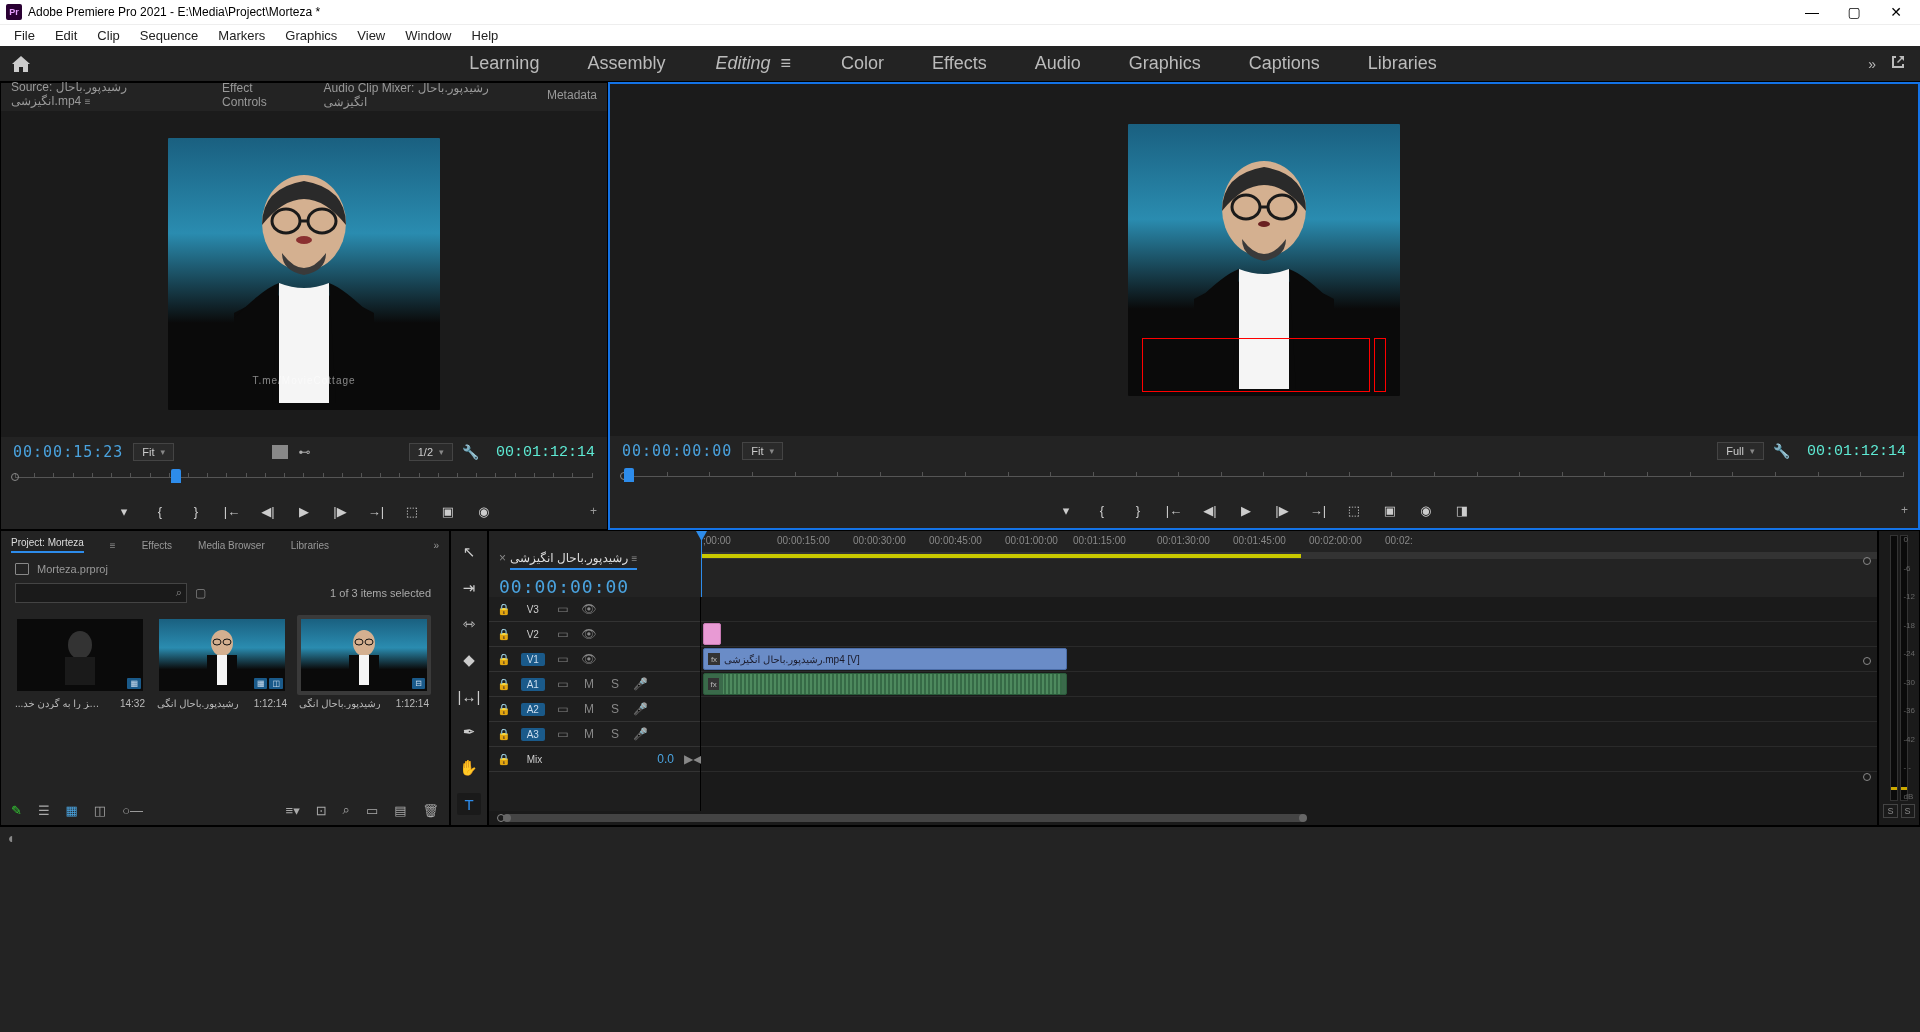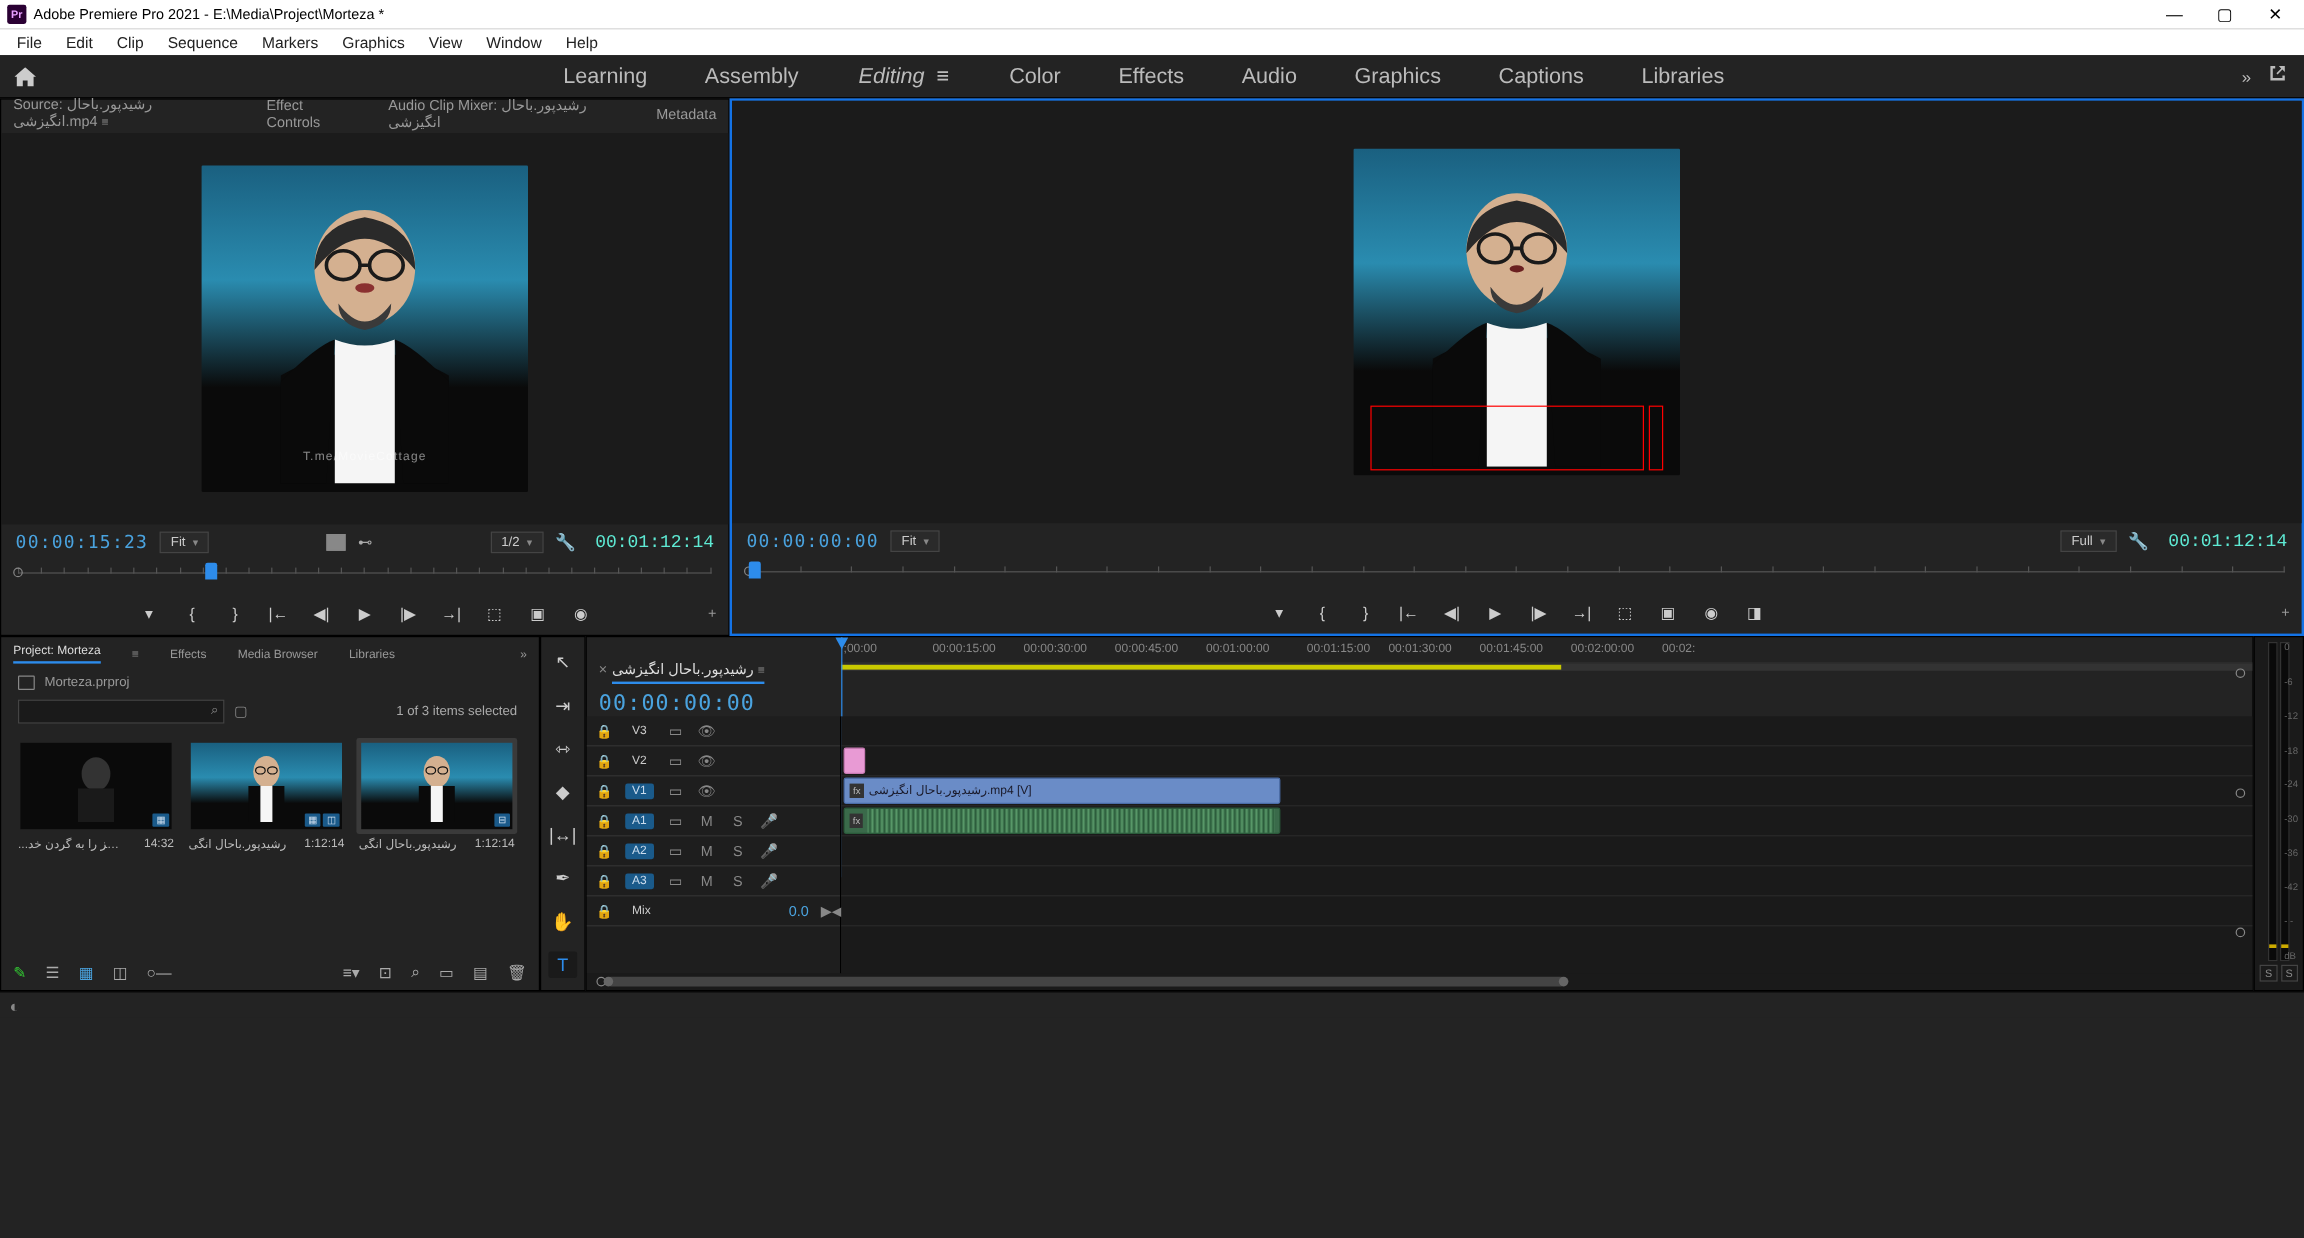--- a/index.html
+++ b/index.html
@@ -489,21 +489,21 @@
           <span style="border:1px solid #555;padding:0 2px;font-size:9px;">CC</span>
         </div>
       </div>
       <div class="tl-ruler-area">
         <div class="tl-ruler">
           <span class="tick-label" style="left:2px;">;00:00</span>
           <span class="tick-label" style="left:76px;">00:00:15:00</span>
           <span class="tick-label" style="left:152px;">00:00:30:00</span>
           <span class="tick-label" style="left:228px;">00:00:45:00</span>
           <span class="tick-label" style="left:304px;">00:01:00:00</span>
-          <span class="tick-label" style="left:388px;">00:01:15:00</span>
+          <span class="tick-label" style="left:372px;">00:01:15:00</span>
           <span class="tick-label" style="left:456px;">00:01:30:00</span>
           <span class="tick-label" style="left:532px;">00:01:45:00</span>
           <span class="tick-label" style="left:608px;">00:02:00:00</span>
           <span class="tick-label" style="left:684px;">00:02:</span>
         </div>
         <div class="tl-workarea">
             <div class="wa-bar"></div>
           </div>
         <div class="tl-playhead"></div>
         <div style="position:absolute; right:6px; top:26px;">

